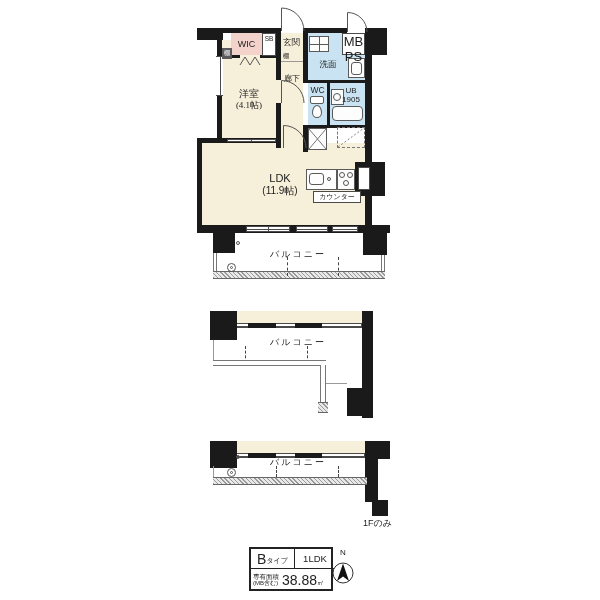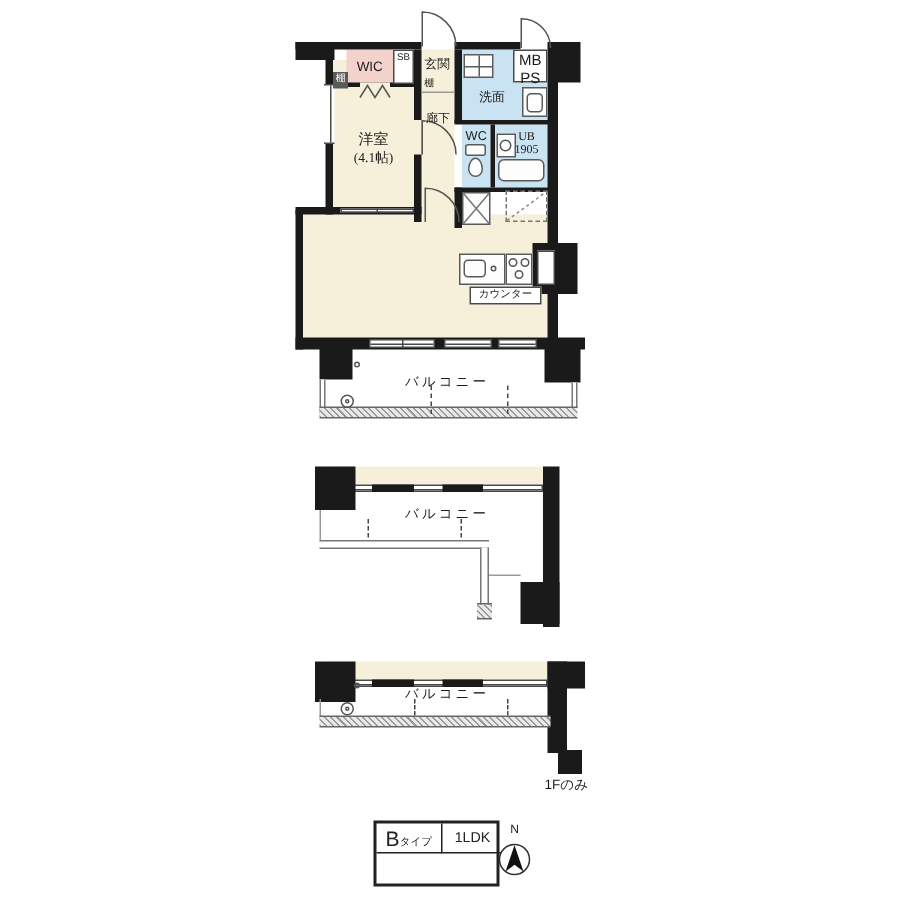--- a/index.html
+++ b/index.html
@@ -122,33 +122,37 @@
   <div class="box" style="left:262px;top:33px;width:14px;height:23px;"></div>
   <div class="box" style="left:342px;top:33px;width:23px;height:22px;"></div>
   <div class="abs" style="left:222px;top:48px;width:10px;height:11px;background:#5a5a5a;"></div>
 
   <div class="lbl" style="left:231px;top:39px;width:31px;font-size:9px;">WIC</div>
   <div class="lbl" style="left:262px;top:35px;width:14px;font-size:6.5px;">SB</div>
   <div class="lbl" style="left:278px;top:38px;width:27px;font-size:8.5px;">玄関</div>
   <div class="lbl" style="left:222px;top:49px;width:10px;font-size:6.5px;color:#fff;">棚</div>
   <div class="lbl" style="left:281px;top:52px;width:10px;font-size:6.5px;">棚</div>
   <div class="lbl" style="left:308px;top:60px;width:40px;font-size:8.5px;">洗面</div>
-  <div class="lbl" style="left:342px;top:35px;width:23px;font-size:10px;">
+  <div class="lbl" style="left:342px;top:35px;width:23px;font-size:13px;">
     <div>MB</div>
       <div>PS</div>
   </div>
   <div class="lbl" style="left:281px;top:74px;width:22px;font-size:8px;">廊下</div>
   <div class="lbl" style="left:308px;top:86px;width:19px;font-size:8.5px;">WC</div>
-  <div class="lbl" style="left:337px;top:86px;width:28px;font-size:8px;font-family:Liberation Serif, serif;">
+  <div class="lbl" style="left:337px;top:86px;width:28px;font-size:8px;">
     <div>UB</div>
       <div>1905</div>
   </div>
   <div class="lbl" style="left:222px;top:88px;width:54px;font-size:10px;font-family:Liberation Serif, serif;">
     <div>洋室</div>
       <div style="font-size:9px;">(4.1帖)</div>
+  </div>
+  <div class="lbl" style="left:240px;top:172px;width:80px;font-size:11px;">
+    <div>LDK</div>
+      <div style="font-size:10px;">(11.9帖)</div>
   </div>
   <div class="box" style="left:313px;top:191px;width:48px;height:12px;"></div>
   <div class="lbl" style="left:313px;top:193px;width:48px;font-size:7px;">カウンター</div>
 
   <div class="railv" style="left:213px;top:253px;width:4px;height:23px;"></div>
   <div class="railv" style="left:381px;top:255px;width:4px;height:17px;"></div>
   <div class="hatch" style="left:213px;top:271px;width:172px;height:8px;"></div>
   <div class="lbl" style="left:253px;top:249px;width:90px;font-size:9px;letter-spacing:2px;">バルコニー</div>
   <div class="circ" style="left:227px;top:263px;width:9px;height:9px;"></div>
   <div class="circ" style="left:230px;top:266px;width:3px;height:3px;"></div>
@@ -191,20 +195,28 @@
   <div class="lbl" style="left:340px;top:518px;width:52px;font-size:9px;text-align:right;">1Fのみ</div>
 
   <div class="tbl" style="left:249px;top:547px;width:84px;height:44px;">
     <div class="abs" style="left:0;top:0;width:44px;height:20px;border-right:1.5px solid #222;border-bottom:1.5px solid #222;box-sizing:border-box;display:flex;align-items:center;justify-content:center;">
       <span style="font-size:14px;">B</span>
         <span style="font-size:7px;margin-top:4px;">タイプ</span>
     </div>
     <div class="abs" style="left:44px;top:0;width:40px;height:20px;border-bottom:1.5px solid #222;box-sizing:border-box;display:flex;align-items:center;justify-content:center;">
       <span style="font-size:9.5px;">1LDK</span>
     </div>
+    <div class="abs" style="left:0;top:20px;width:84px;height:22px;display:flex;align-items:center;justify-content:flex-start;padding:1px 2px;box-sizing:border-box;">
+      <span style="display:inline-block;text-align:left;line-height:1.1;">
+        <span style="display:block;font-size:6.5px;">専有面積</span>
+        <span style="display:block;font-size:6px;">(MB含む)</span>
+      </span>
+      <span style="font-size:14px;margin-left:3px;">38.88</span>
+      <span style="font-size:7px;margin-top:5px;">㎡</span>
+    </div>
   </div>
 
   <div class="lbl" style="left:337px;top:548px;width:12px;font-size:8px;">N</div>
   <svg style="left:331px;top:559px;" width="24" height="26" viewBox="0 0 24 26">
     <circle cx="12" cy="14" r="10" fill="#fff" stroke="#333" stroke-width="1"></circle>
     <path d="M12,4.5 L18,22 L12,17.5 L6,22 Z" fill="#111"></path>
   </svg>
 
 </div>
 

